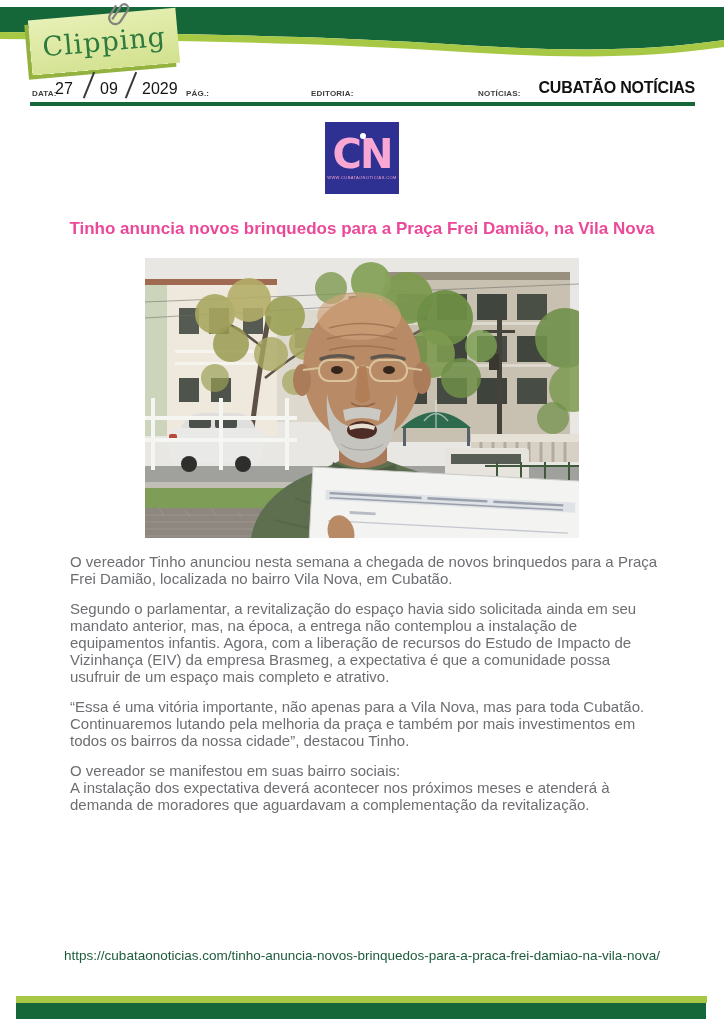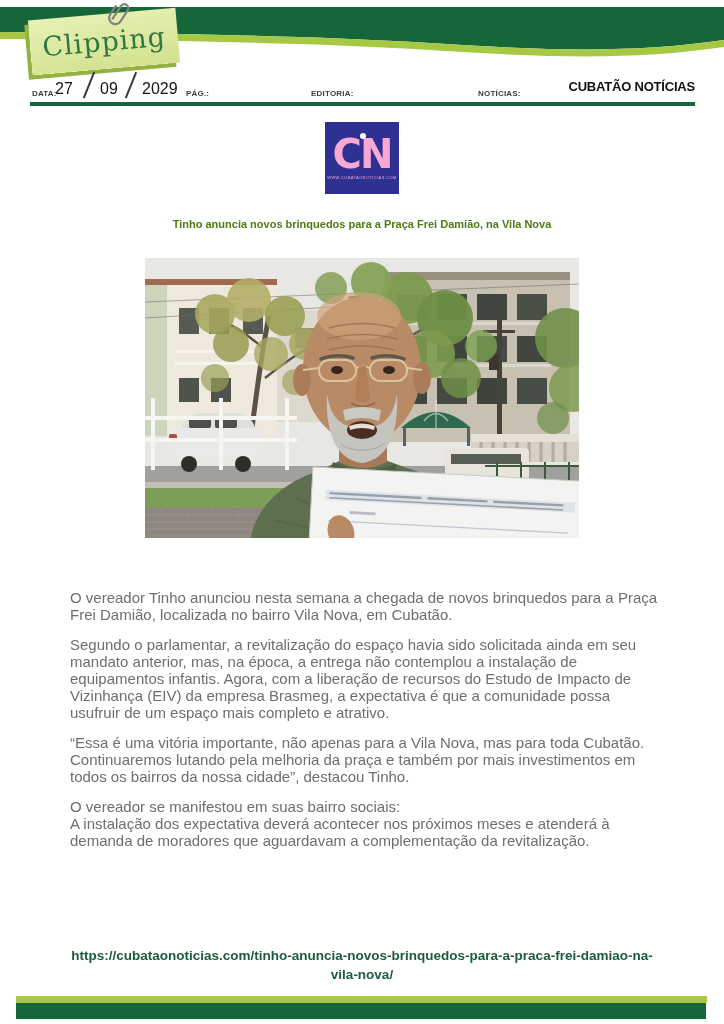--- a/index.html
+++ b/index.html
@@ -14,43 +14,43 @@
          display:flex;align-items:center;justify-content:center;}
   .badge-text{font-family:"DejaVu Serif","Liberation Serif",serif;font-size:27px;
               color:#2e7a3e;letter-spacing:1px;}
   .clip{position:absolute;top:-14px;left:82px;transform:rotate(38deg);}
   .subtitle{position:absolute;left:184px;top:39px;font-size:11px;font-weight:bold;
             color:#15673a;letter-spacing:.2px;}
   
   .lbl{position:absolute;top:89px;font-size:8px;font-weight:600;color:#3c3c3c;letter-spacing:.2px;}
   .num{position:absolute;top:80px;font-size:16px;font-weight:normal;color:#141414;}
   .slash{position:absolute;top:71px;width:1.5px;height:28px;background:#3a3a3a;transform:rotate(22deg);}
-  .vehicle{position:absolute;top:79px;right:29px;font-size:13px;font-weight:bold;
+  .vehicle{position:absolute;top:79px;right:29px;font-size:16px;font-weight:bold;
            color:#111;letter-spacing:-0.2px;}
   .rule{position:absolute;left:30px;top:102px;width:665px;height:3.5px;background:#15673a;}
   
   .cn{position:absolute;left:325px;top:122px;width:74px;height:72px;background:#2e3192;
       text-align:center;color:#f9a8d4;}
   .cn-text{font-family:"DejaVu Sans",sans-serif;font-weight:bold;font-size:40px;
            line-height:56px;letter-spacing:-2px;display:block;margin-top:4px;}
   .cn-dot{position:absolute;left:35px;top:11px;width:6px;height:6px;border-radius:50%;background:#fff;}
   .cn-site{display:block;font-size:4px;letter-spacing:.4px;margin-top:-7px;opacity:.95;}
   
   .title{position:absolute;left:57px;top:206px;width:610px;text-align:center;
-         font-size:11px;font-weight:bold;color:#4d7c0f;line-height:23px;}
+         font-size:17px;font-weight:bold;color:#ec4899;line-height:23px;}
   .photo{position:absolute;left:145px;top:258px;width:434px;height:280px;
          background:#e8e7e4;overflow:hidden;}
   .body{position:absolute;left:70px;top:553px;width:590px;color:#6d6e71;
-        font-size:15px;line-height:17px;margin-top:36px;}
+        font-size:15px;line-height:17px;}
   .body p{margin:0 0 13px 0;}
   .body p.nogap{margin-bottom:0;}
   .soc-url{overflow-wrap:anywhere;}
   
   .furl{position:absolute;left:62px;top:946px;width:600px;text-align:center;
-        font-size:13.5px;font-weight:bold;color:#1e5b3d;line-height:19px;
+        font-size:13.5px;font-weight:normal;color:#1e5b3d;line-height:19px;
         overflow-wrap:anywhere;text-decoration:none;display:block;}
   .bar-light{position:absolute;left:16px;top:996px;width:691px;height:7px;background:#a6c845;}
   .bar-dark{position:absolute;left:16px;top:1003px;width:690px;height:16px;background:#15673a;}
 </style>
 </head>
 <body>
 
 <div class="page">
 
   <svg class="hdr-svg" width="724" height="70" viewBox="0 0 724 70">

